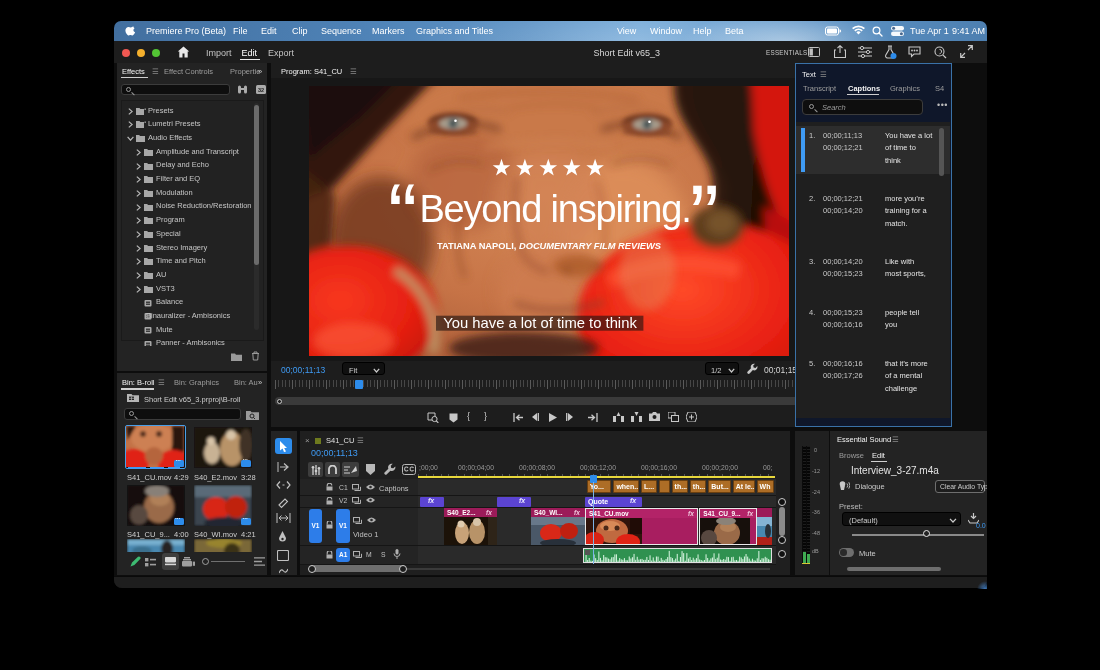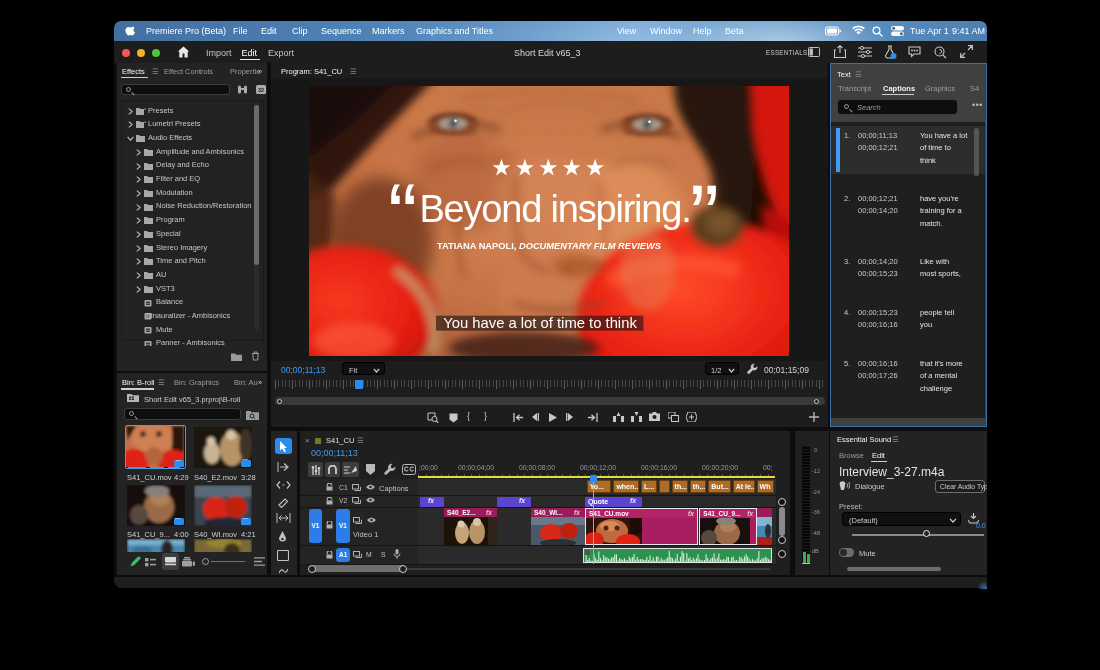--- a/index.html
+++ b/index.html
@@ -74,21 +74,21 @@
       <span class="tl" style="left:7.5px;background:#f15852"></span>
       <span class="tl" style="left:22.5px;background:#f5b02d"></span>
       <span class="tl" style="left:37.5px;background:#53c434"></span>
       <svg class="abs" style="left:63px;top:5px" width="13" height="12" viewBox="0 0 13 12">
           <path d="M6.5 0.5 0.8 5.4h1.5v6h3.2V7.6h2v3.8h3.2v-6h1.5z" fill="#e8e8e8"></path>
         </svg>
       <span class="abs" style="left:92px;top:6.5px">Import</span>
       <span class="abs" style="left:127.5px;top:6.5px;color:#fff">Edit</span>
       <span class="usel" style="left:126px;top:17.5px;width:20px"></span>
       <span class="abs" style="left:154px;top:6.5px">Export</span>
-      <span class="abs" style="left:400px;top:6.5px;width:146px;text-align:left;color:#d8d8d8">Short Edit v65_3</span>
+      <span class="abs" style="left:400px;top:6.5px;width:146px;text-align:right;color:#d8d8d8">Short Edit v65_3</span>
       <span class="abs" style="left:652px;top:7.5px;font-size:6.3px;letter-spacing:.25px;color:#c9c9c9">ESSENTIALS</span>
       <svg class="abs" style="left:694px;top:6px" width="12" height="10" viewBox="0 0 12 10">
           <rect x="0.5" y="0.5" width="11" height="9" rx="1" fill="none" stroke="#c0c0c0"></rect>
           <rect x="1.5" y="1.5" width="3.4" height="7" fill="#c0c0c0"></rect>
         </svg>
       <svg class="abs" style="left:720px;top:4px" width="12" height="13" viewBox="0 0 12 13">
           <path d="M2 5h-1.5v7.5h11V5H10" fill="none" stroke="#c8c8c8" stroke-width="1.1"></path>
           <path d="M6 8V1M3.5 3 6 .7 8.5 3" fill="none" stroke="#c8c8c8" stroke-width="1.1"></path>
         </svg>
       <svg class="abs" style="left:744px;top:5px" width="14" height="12" viewBox="0 0 14 12">
@@ -165,21 +165,21 @@
         <svg class="abs" style="left:19px;top:71.1px" width="9" height="8" viewBox="0 0 9 8">
               <path d="M0 1h3.2l.8 1H9v6H0z" fill="#a8a8a8"></path>
             </svg>
         <span class="abs" style="left:31px;top:69.9px;color:#c6c6c6;white-space:nowrap">Audio Effects</span>
         <svg class="abs" style="left:19px;top:85.8px" width="5" height="7" viewBox="0 0 5 7">
               <path d="M0.8 0.6 4.2 3.5 0.8 6.4" fill="none" stroke="#b8b8b8" stroke-width="1.2"></path>
             </svg>
         <svg class="abs" style="left:27px;top:84.8px" width="9" height="8" viewBox="0 0 9 8">
               <path d="M0 1h3.2l.8 1H9v6H0z" fill="#a8a8a8"></path>
             </svg>
-        <span class="abs" style="left:39px;top:83.6px;color:#c6c6c6;white-space:nowrap">Amplitude and Ambisonics</span>
+        <span class="abs" style="left:39px;top:83.6px;color:#c6c6c6;white-space:nowrap">Amplitude and Transcript</span>
         <svg class="abs" style="left:19px;top:99.5px" width="5" height="7" viewBox="0 0 5 7">
               <path d="M0.8 0.6 4.2 3.5 0.8 6.4" fill="none" stroke="#b8b8b8" stroke-width="1.2"></path>
             </svg>
         <svg class="abs" style="left:27px;top:98.5px" width="9" height="8" viewBox="0 0 9 8">
               <path d="M0 1h3.2l.8 1H9v6H0z" fill="#a8a8a8"></path>
             </svg>
         <span class="abs" style="left:39px;top:97.3px;color:#c6c6c6;white-space:nowrap">Delay and Echo</span>
         <svg class="abs" style="left:19px;top:113.2px" width="5" height="7" viewBox="0 0 5 7">
               <path d="M0.8 0.6 4.2 3.5 0.8 6.4" fill="none" stroke="#b8b8b8" stroke-width="1.2"></path>
             </svg>
@@ -1018,21 +1018,21 @@
         <div class="abs" style="left:478.5px;top:76px;width:6.5px;height:29px;background:#8a8a8a;border-radius:3px"></div>
         <span class="abs" style="left:477.5px;top:105px;width:8px;height:8px;background:#101010;border:1.5px solid #ccc;border-radius:50%"></span>
         <span class="abs" style="left:477.5px;top:119px;width:8px;height:8px;background:#101010;border:1.5px solid #ccc;border-radius:50%"></span>
 
         <div class="abs" style="left:8px;top:134.5px;width:462px;height:1.5px;background:#3a3a3a;top:137px"></div>
         <div class="abs" style="left:9px;top:134px;width:97px;height:7px;background:#6e6e6e;border-radius:4px"></div>
         <span class="abs" style="left:8px;top:133.5px;width:8px;height:8px;background:#1d1d1d;border:1.5px solid #ccc;border-radius:50%"></span>
         <span class="abs" style="left:99px;top:133.5px;width:8px;height:8px;background:#1d1d1d;border:1.5px solid #ccc;border-radius:50%"></span>
       </div>
 
-      <div class="panel" style="left:716px;top:0;width:157px;height:364px;border:1.5px solid #3a72a8;background:#404040">
+      <div class="panel" style="left:681px;top:0;width:157px;height:364px;border:1.5px solid #3a72a8;background:#0f172a">
         <span class="tabtxt tabsel" style="left:6px;top:6px">Text</span>
         <span class="tabtxt" style="left:24px;top:6px;color:#8a8a8a">☰</span>
         <span class="tabtxt" style="left:7px;top:20px">Transcript</span>
         <span class="tabtxt tabsel" style="left:52px;top:20px;font-weight:bold">Captions</span>
         <span class="usel" style="left:51px;top:29.5px;width:32px;background:#cfcfcf"></span>
         <span class="tabtxt" style="left:94px;top:20px">Graphics</span>
         <span class="tabtxt" style="left:139px;top:20px">S4</span>
         <div class="searchbox" style="left:6px;top:35px;width:121px;height:16px;border-radius:4px"></div>
         <span class="mag" style="left:13px;top:40px"></span>
         <span class="abs" style="left:26px;top:39px;font-style:italic;color:#9a9a9a">Search</span>
@@ -1043,21 +1043,21 @@
           <div class="abs" style="left:143px;top:6px;width:5px;height:48px;background:#555;border-radius:3px"></div>
           <span class="abs" style="left:13px;top:8.5px;color:#c9c9c9">1.</span>
           <span class="abs" style="left:27px;top:8.5px;color:#c9c9c9">00;00;11;13</span>
           <span class="abs" style="left:27px;top:21.0px;color:#c9c9c9">00;00;12;21</span>
           <span class="abs" style="left:89px;top:8.5px;color:#e4e4e4">You have a lot</span>
           <span class="abs" style="left:89px;top:21.0px;color:#e4e4e4">of time to</span>
           <span class="abs" style="left:89px;top:33.5px;color:#e4e4e4">think</span>
           <span class="abs" style="left:13px;top:71.5px;color:#c9c9c9">2.</span>
           <span class="abs" style="left:27px;top:71.5px;color:#c9c9c9">00;00;12;21</span>
           <span class="abs" style="left:27px;top:84.0px;color:#c9c9c9">00;00;14;20</span>
-          <span class="abs" style="left:89px;top:71.5px;color:#e4e4e4">have you’re</span>
+          <span class="abs" style="left:89px;top:71.5px;color:#e4e4e4">more you’re</span>
           <span class="abs" style="left:89px;top:84.0px;color:#e4e4e4">training for a</span>
           <span class="abs" style="left:89px;top:96.5px;color:#e4e4e4">match.</span>
           <span class="abs" style="left:13px;top:134.5px;color:#c9c9c9">3.</span>
           <span class="abs" style="left:27px;top:134.5px;color:#c9c9c9">00;00;14;20</span>
           <span class="abs" style="left:27px;top:147.0px;color:#c9c9c9">00;00;15;23</span>
           <span class="abs" style="left:89px;top:134.5px;color:#e4e4e4">Like with</span>
           <span class="abs" style="left:89px;top:147.0px;color:#e4e4e4">most sports,</span>
           <span class="abs" style="left:13px;top:185.5px;color:#c9c9c9">4.</span>
           <span class="abs" style="left:27px;top:185.5px;color:#c9c9c9">00;00;15;23</span>
           <span class="abs" style="left:27px;top:198.0px;color:#c9c9c9">00;00;16;16</span>
@@ -1086,21 +1086,21 @@
         <span class="abs" style="left:17px;top:98.5px;font-size:5.5px;color:#9a9a9a">-48</span>
         <span class="abs" style="left:17px;top:117px;font-size:5.5px;color:#9a9a9a">dB</span>
       </div>
 
       <div class="panel" style="left:716px;top:368px;width:157px;height:144px;background:#232323">
         <span class="tabtxt tabsel" style="left:7px;top:4px">Essential Sound</span>
         <span class="tabtxt" style="left:62px;top:4px;color:#8a8a8a">☰</span>
         <span class="tabtxt" style="left:9px;top:20px">Browse</span>
         <span class="tabtxt tabsel" style="left:42px;top:20px">Edit</span>
         <span class="usel" style="left:41px;top:29.5px;width:16px;background:#cfcfcf"></span>
-        <span class="abs" style="left:9px;top:34px;color:#e2e2e2;font-size:12px">Interview_3-27.m4a</span>
+        <span class="abs" style="left:21px;top:34px;color:#e2e2e2;font-size:10px">Interview_3-27.m4a</span>
         <svg class="abs" style="left:9px;top:50px" width="11" height="10" viewBox="0 0 11 10">
             <circle cx="3.5" cy="3" r="2.8" fill="#c8c8c8"></circle>
             <path d="M1 4.5h5L5 9H2z" fill="#c8c8c8"></path>
             <path d="M8 2.5q1.5 2 0 4M9.8 1.2q2.3 3.2 0 6.4" fill="none" stroke="#c8c8c8" stroke-width=".9"></path>
           </svg>
         <span class="abs" style="left:25px;top:51px;color:#ccc">Dialogue</span>
         <div class="abs" style="left:105px;top:48.5px;width:50px;height:13px;border:1px solid #6e6e6e;border-radius:3px;background:#1d1d1d">
           <span class="abs" style="left:4px;top:2.5px;font-size:6.8px;color:#ccc;white-space:nowrap">Clear Audio Typ</span>
         </div>
         <span class="abs" style="left:9px;top:71px;color:#bbb">Preset:</span>

